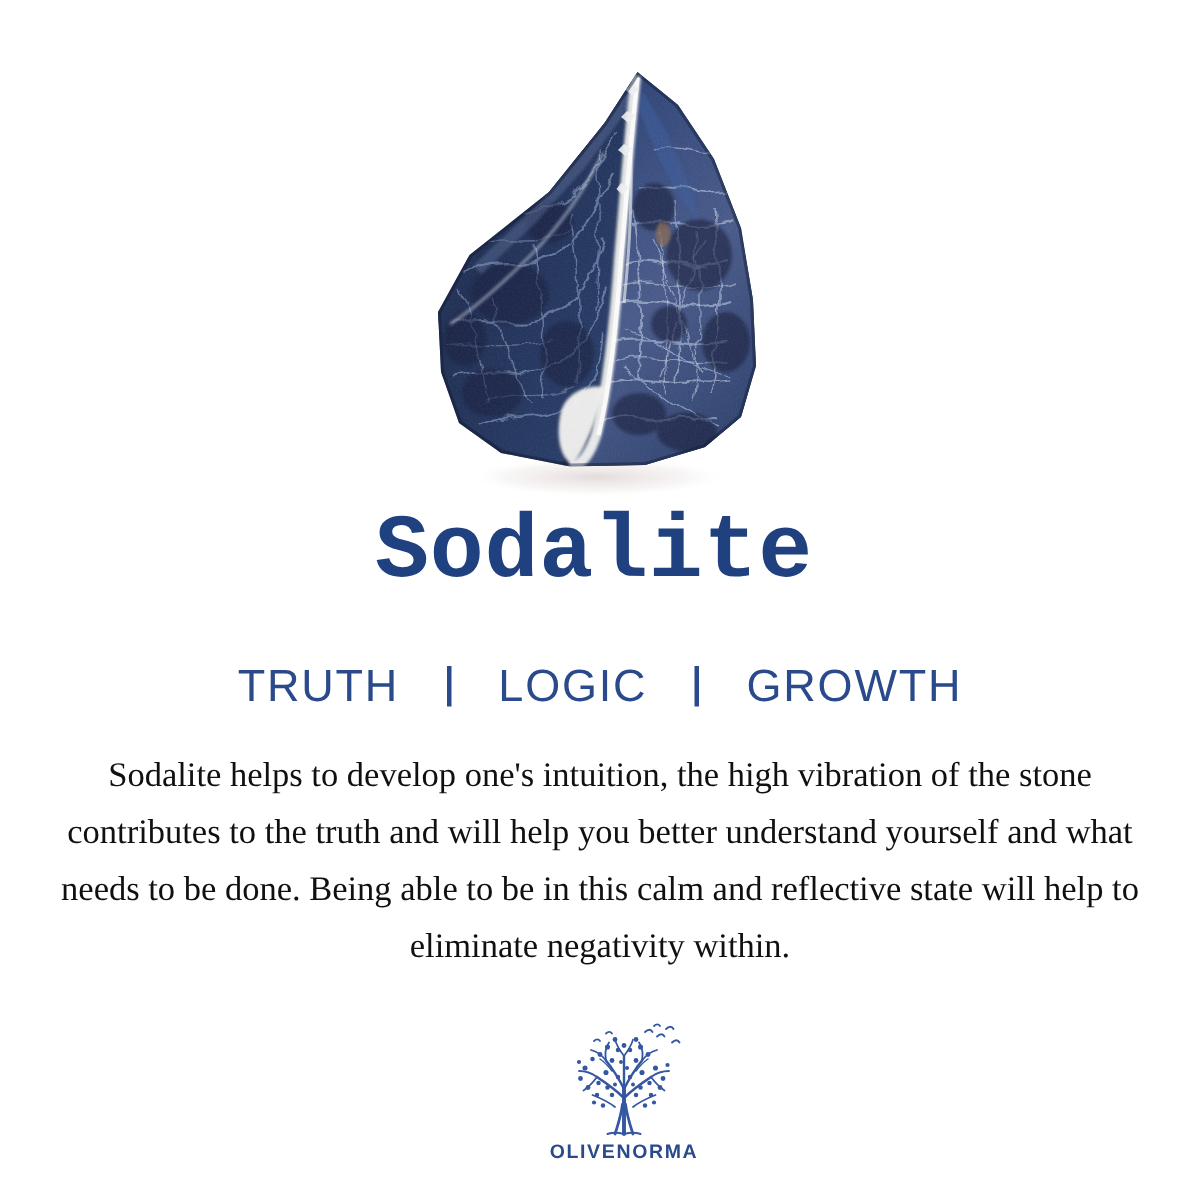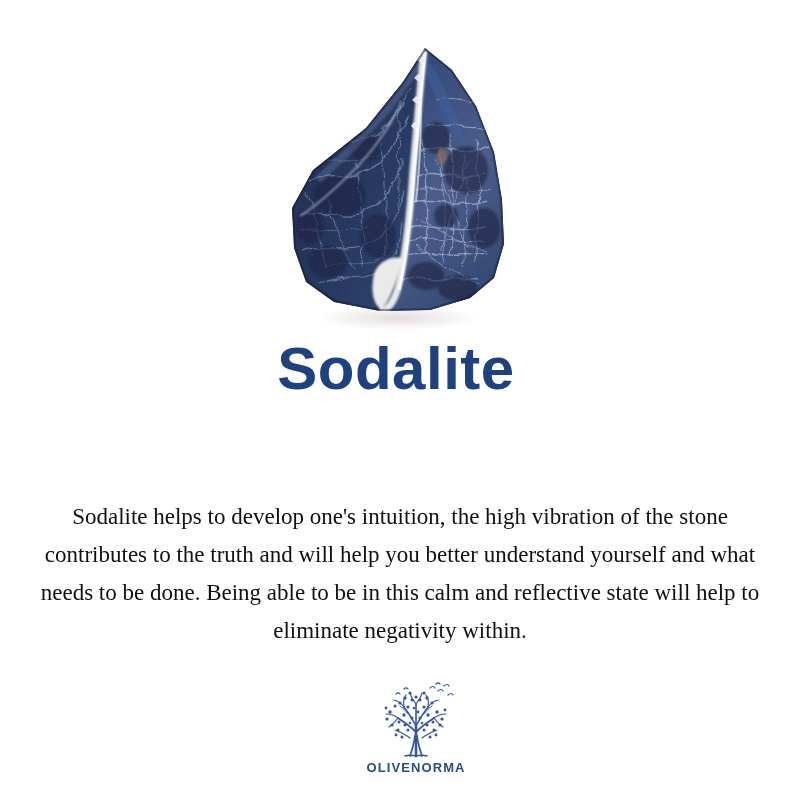--- a/index.html
+++ b/index.html
@@ -42,21 +42,21 @@
     display: block;
   }
 
   
   .title {
     position: absolute;
     left: 0;
     top: 336px;
     width: 792px;
     text-align: center;
-    font-family: Liberation Sans, sans-serif;
+    font-family: Liberation Mono, monospace;
     font-weight: 700;
     font-size: 60px;
     line-height: 66px;
     letter-spacing: 0.5px;
     color: #1f417f;
   }
 
   
   .keywords {
     position: absolute;
@@ -275,20 +275,27 @@
         <rect x="0" y="0" width="250" height="300" filter="url(#grain)" opacity="0.35"></rect>
 
         <path d="M155,18 L133,52 L96,98 L43,140 L22,178 L24,218 L36,252 L64,272 L110,281
                  L160,280 L200,268 L224,248 L234,214 L232,170 L224,122 L206,76 L182,40 Z" fill="none" stroke="#0f1a33" stroke-width="4" opacity="0.45"></path>
       </g>
     </svg>
   </div>
 
   <div class="title">Sodalite</div>
 
+  <div class="keywords">
+    <span class="kw">TRUTH</span>
+    <span class="sep"></span>
+    <span class="kw">LOGIC</span>
+    <span class="sep"></span>
+    <span class="kw">GROWTH</span>
+  </div>
 
   <div class="description">Sodalite helps to develop one's intuition, the high vibration of the stone contributes to the truth and will help you better understand yourself and what needs to be done. Being able to be in this calm and reflective state will help to eliminate negativity within.</div>
 
   <div class="brand">
     <svg class="brand-mark" viewBox="0 0 84 76">
       <g stroke="#3556a0" fill="none" stroke-width="1.5" stroke-linecap="round">
 
         <path d="M42,74 L42,44" stroke-width="2.6"></path>
         <path d="M36,74 C38,68 40,62 41,54" stroke-width="1.8"></path>
         <path d="M48,74 C46,68 44,62 43,54" stroke-width="1.8"></path>

